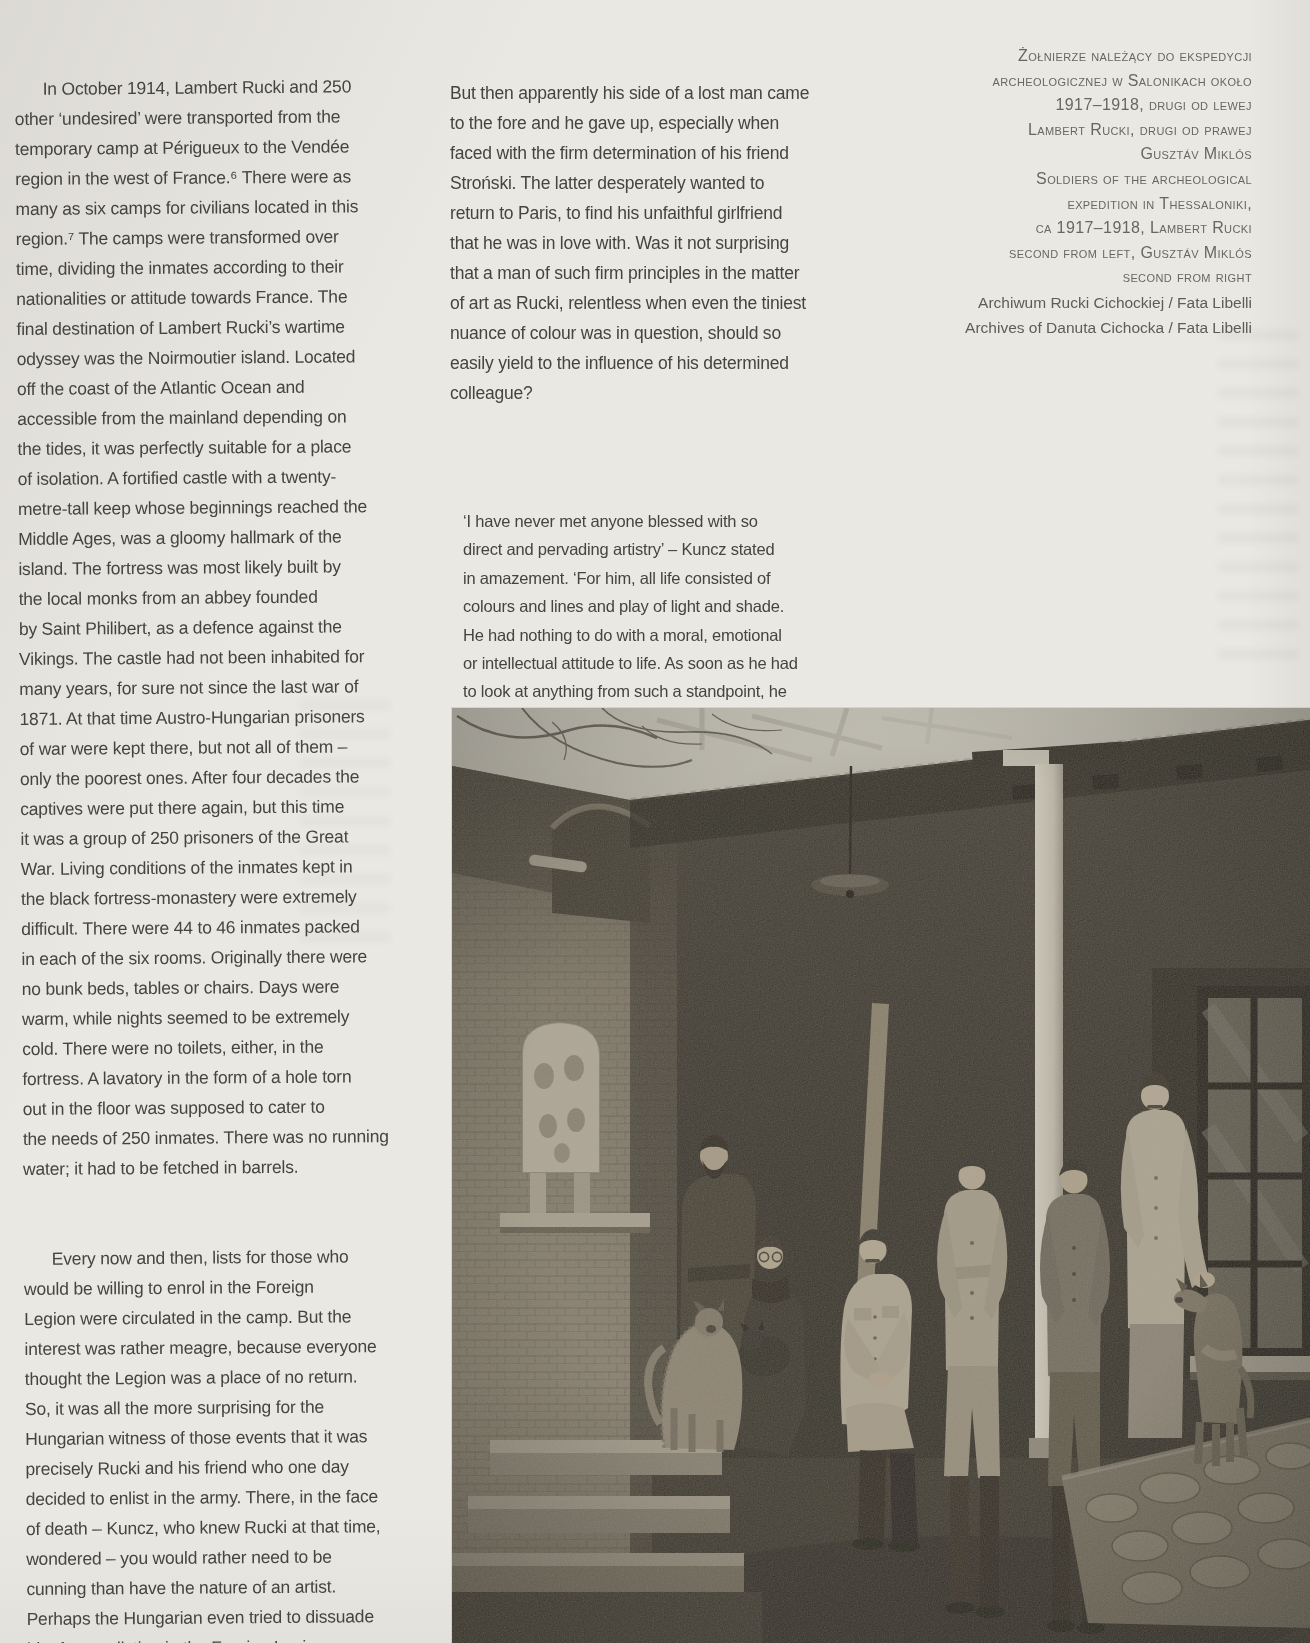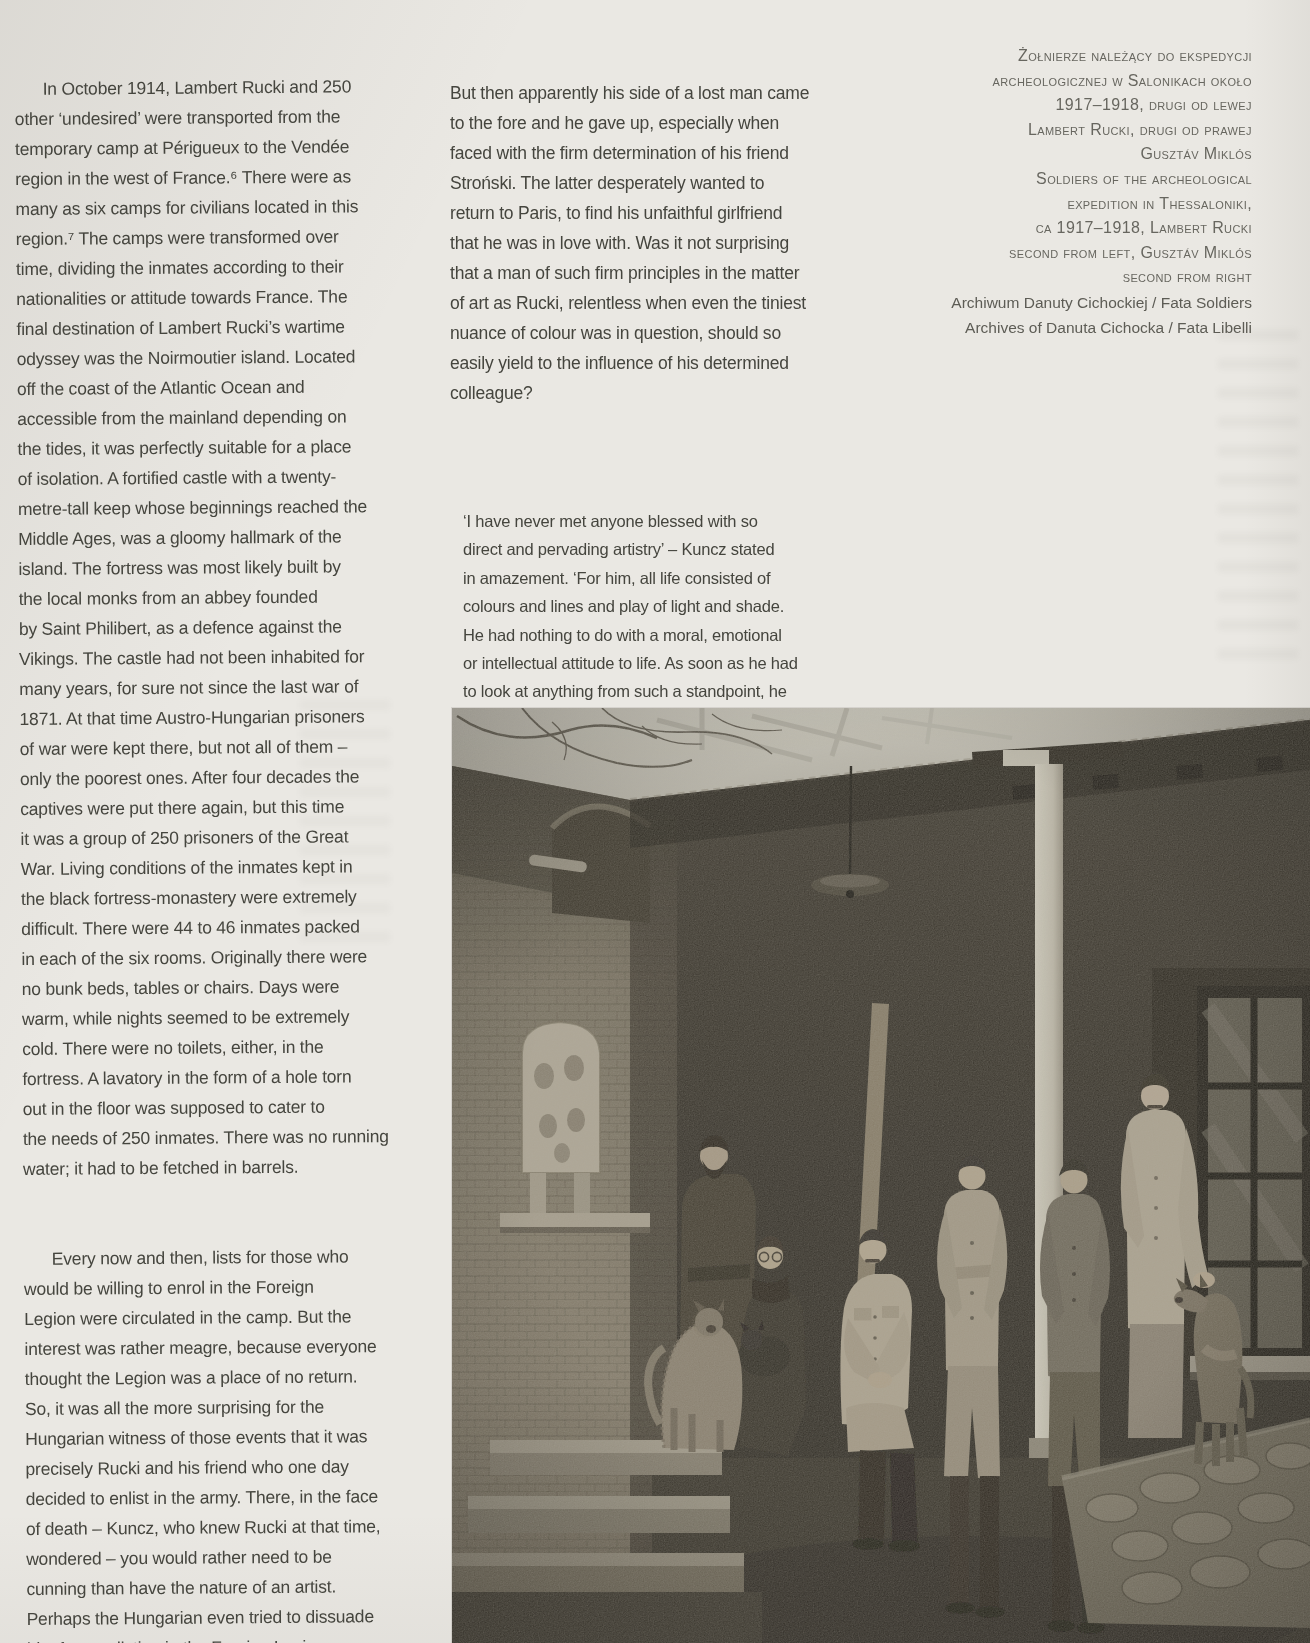--- a/index.html
+++ b/index.html
@@ -135,21 +135,21 @@
     <div class="caption-caps">Żołnierze należący do ekspedycji
 archeologicznej w Salonikach około
 1917–1918, drugi od lewej
 Lambert Rucki, drugi od prawej
 Gusztáv Miklós
 Soldiers of the archeological
 expedition in Thessaloniki,
 ca 1917–1918, Lambert Rucki
 second from left, Gusztáv Miklós
 second from right</div>
-    <div class="caption-credit">Archiwum Danuty Cichockiej / Fata Soldiers
+    <div class="caption-credit">Archiwum Rucki Cichockiej / Fata Libelli
 Archives of Danuta Cichocka / Fata Libelli</div>
   </div>
 
   <div class="bleed bleed-a"></div>
   <div class="bleed bleed-b"></div>
 
   <div class="photo">
   <svg viewBox="0 0 858 935" preserveAspectRatio="none">
     <defs>
       <linearGradient id="skyG" x1="0" y1="0" x2="0.6" y2="1">

